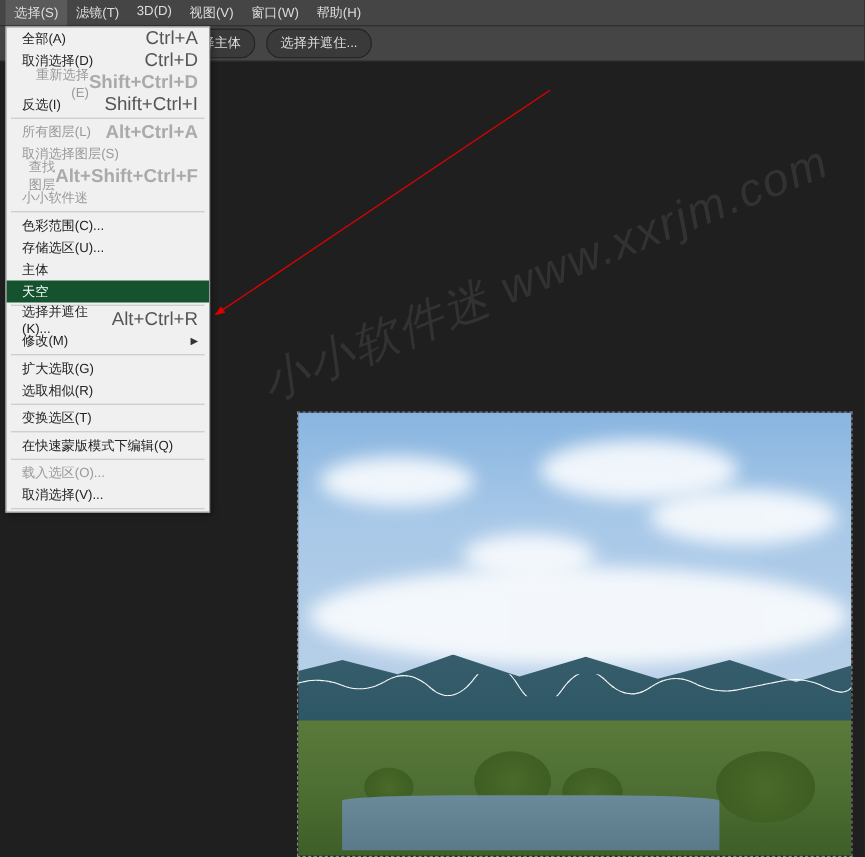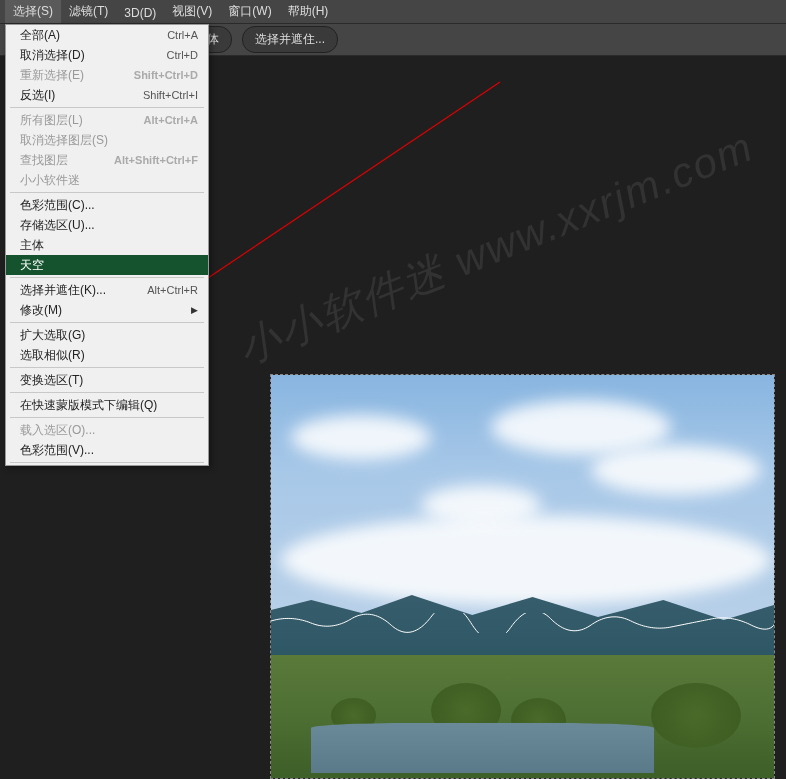--- a/index.html
+++ b/index.html
@@ -10,21 +10,21 @@
       color: #ccc;
       width: 786px;
       height: 779px;
       overflow: hidden;
       position: relative;
     }
     .menubar {
       background: #454545;
       height: 24px;
       display: flex;
-      align-items: flex-end;
+      align-items: flex-start;
       padding-left: 5px;
       border-bottom: 1px solid #2a2a2a;
     }
     .menubar-item {
       padding: 3px 8px;
       color: #ddd;
       font-size: 12px;
       cursor: pointer;
     }
     .menubar-item.active {
@@ -49,21 +49,21 @@
       color: #ddd;
       padding: 4px 12px;
       font-size: 12px;
       border-radius: 13px;
       cursor: pointer;
     }
     .dropdown-menu {
       position: absolute;
       top: 24px;
       left: 5px;
-      width: 204px;
+      width: 186px;
       background: #f0f0f0;
       border: 1px solid #999;
       box-shadow: 2px 2px 6px rgba(0,0,0,0.4);
       z-index: 10;
     }
     .menu-item {
       display: flex;
       justify-content: space-between;
       align-items: center;
       padding: 3px 10px 3px 14px;
@@ -76,21 +76,21 @@
       color: #999;
       cursor: default;
       text-align: right;
     }
     .menu-item.selected {
       background: #14532d;
       color: #fff;
     }
     .menu-item .shortcut {
       color: #555;
-      font-size: 11px;
+      font-size: 17px;
     }
     .menu-item.disabled .shortcut { color: #aaa; font-weight: bold; }
     .menu-separator {
       height: 1px;
       background: #c8c8c8;
       margin: 2px 4px;
     }
     .submenu-arrow {
       font-size: 9px;
       color: #333;
@@ -292,21 +292,21 @@
     </div>
     <div class="menu-separator"></div>
     <div class="menu-item">
       <span>在快速蒙版模式下编辑(Q)</span>
     </div>
     <div class="menu-separator"></div>
     <div class="menu-item disabled">
       <span>载入选区(O)...</span>
     </div>
     <div class="menu-item">
-      <span>色彩范围(V)...</span>
+      <span>取消选择(V)...</span>
     </div>
     <div class="menu-separator"></div>
   </div>
 
 <svg class="arrow-line" viewBox="0 0 320 220">
   <defs>
     <marker id="arrowhead" markerWidth="8" markerHeight="8" refX="7" refY="3" orient="auto">
       <polygon points="0 0, 8 3, 0 6" fill="#d00"></polygon>
     </marker>
   </defs>

